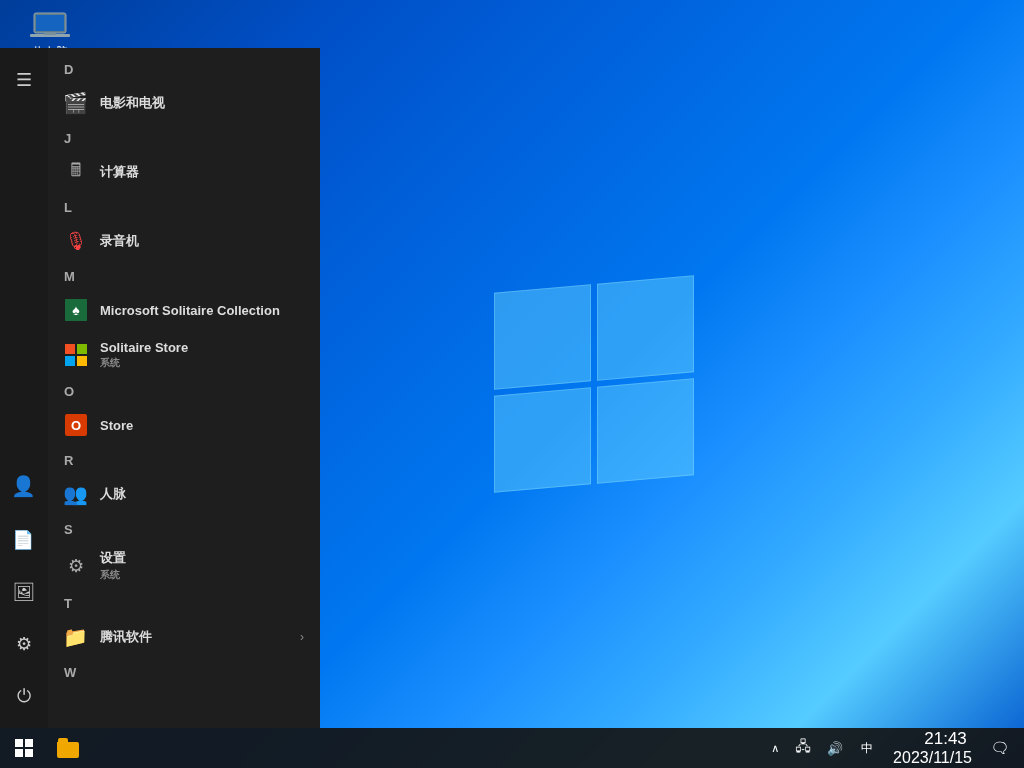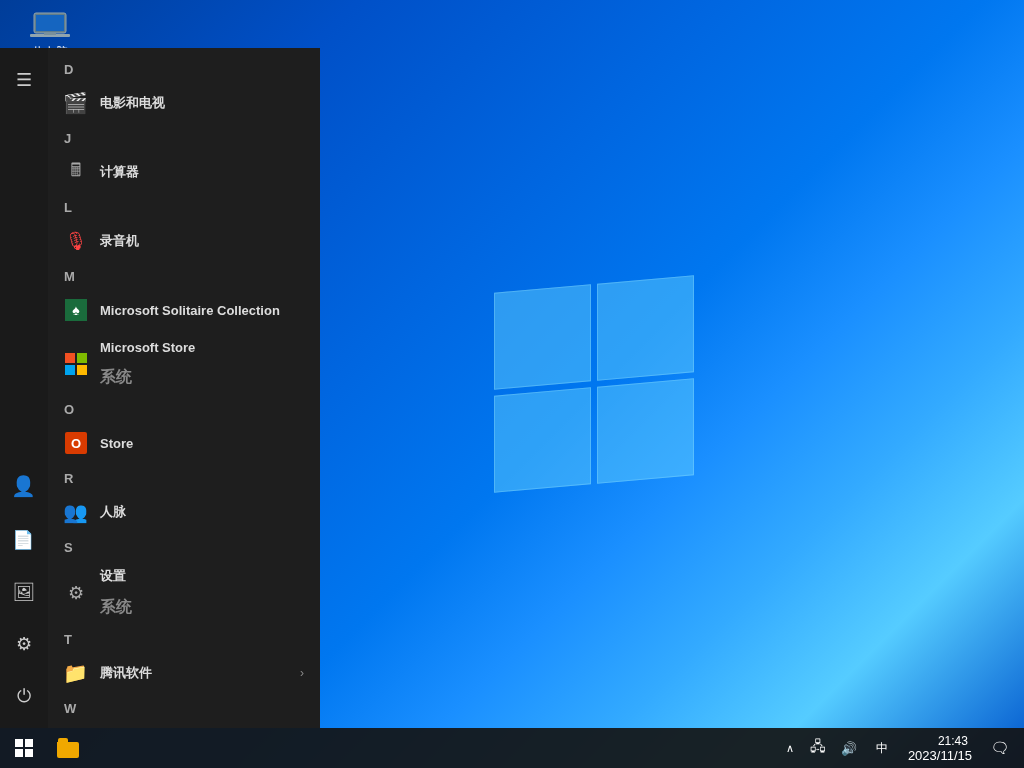--- a/index.html
+++ b/index.html
@@ -141,21 +141,21 @@
       height: 24px;
       display: flex;
       align-items: center;
       justify-content: center;
       flex-shrink: 0;
       font-size: 18px;
     }
 
     .app-info { display: flex; flex-direction: column; font-weight: bold; }
     .app-name { color: #ddd; font-size: 13px; }
-    .app-sub { color: #888; font-size: 16px; margin-top: 12px; }
+    .app-sub { color: #888; font-size: 10px; margin-top: 1px; }
 
     .app-item .chevron {
       margin-left: auto;
       color: #888;
       font-size: 12px;
     }
 
     
     #taskbar {
       position: absolute;
@@ -210,22 +210,22 @@
 
     .taskbar-clock {
       display: flex;
       flex-direction: column;
       align-items: center;
       padding: 0 8px;
       cursor: pointer;
       height: 40px;
       justify-content: center;
     }
-    .clock-time { font-size: 12px; color: white; margin-left: 26px; }
-    .clock-date { font-size: 13px; color: white; }
+    .clock-time { font-size: 17px; color: white; margin-left: 26px; }
+    .clock-date { font-size: 16px; color: white; }
 
     .taskbar-notification {
       width: 32px;
       height: 40px;
       display: flex;
       align-items: center;
       justify-content: center;
       cursor: pointer;
       color: white;
       font-size: 14px;
@@ -385,21 +385,21 @@
       <div class="app-item">
         <div class="app-icon">
           <div class="ms-store-icon">
             <div></div>
               <div></div>
               <div></div>
               <div></div>
           </div>
         </div>
         <div class="app-info">
-          <span class="app-name">Microsoft Store</span>
+          <span class="app-name">Solitaire Store</span>
           <span class="app-sub">系统</span>
         </div>
       </div>
 
       <div class="section-letter">O</div>
       <div class="app-item">
         <div class="app-icon">
           <div class="office-icon">O</div>
         </div>
         <div class="app-info">

